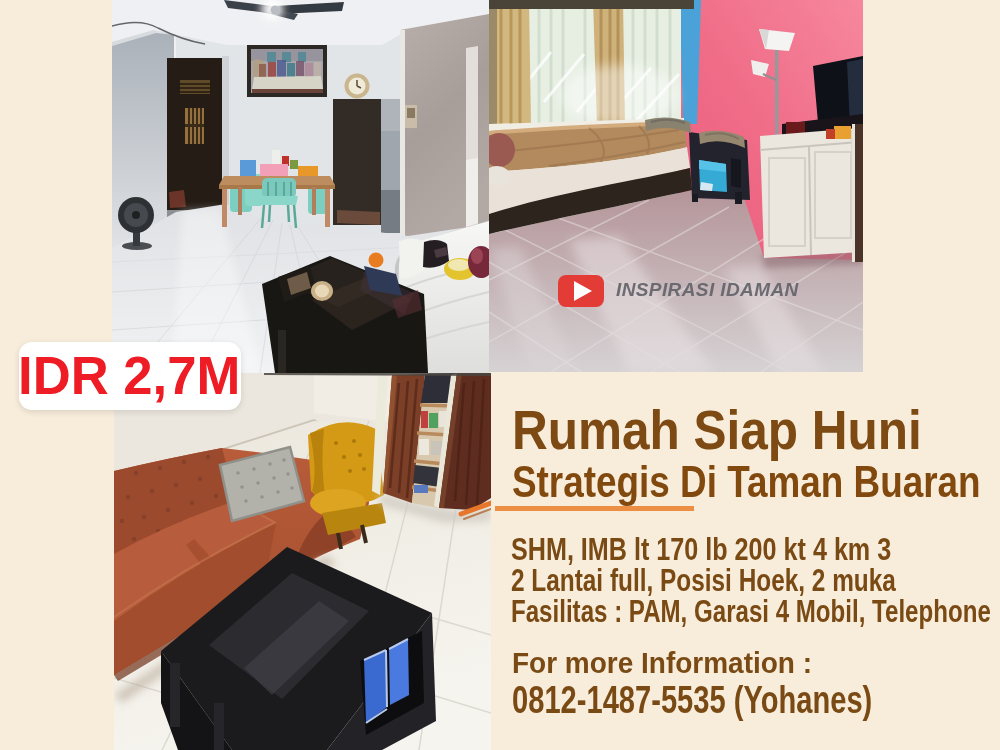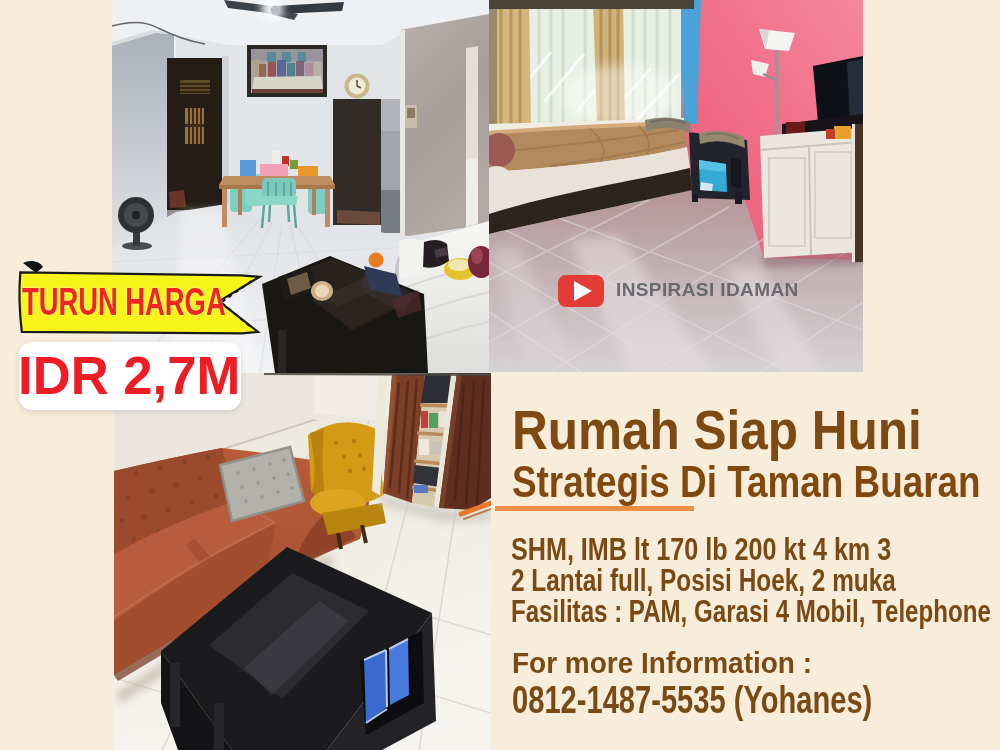--- a/index.html
+++ b/index.html
@@ -190,21 +190,21 @@
 <ellipse cx="210" cy="291" rx="11" ry="10" fill="#c9b088"></ellipse>
 <ellipse cx="210" cy="291" rx="7" ry="6.5" fill="#e8d8b8"></ellipse>
 <circle cx="264" cy="260" r="7.5" fill="#e87c20"></circle>
 <path d="M252 266 L284 274 L290 296 L258 290 Z" fill="#2e3a56"></path>
 <path d="M280 300 L306 290 L310 310 L286 318 Z" fill="#5a2e32" opacity="0.6"></path>
 <rect x="166" y="330" width="8" height="43" fill="#2a2622"></rect>
 </g>
 </svg>
 </div>
 
-<div class="abs" style="left:489px;top:0;width:374px;height:372px;">
+<div class="abs" style="left:489px;top:0;width:374px;height:372px;font-style:italic;">
 <svg width="374" height="372" viewBox="0 0 374 372" xmlns="http://www.w3.org/2000/svg">
 <defs>
 <linearGradient id="p2floor" x1="0" y1="0" x2="0" y2="1">
 <stop offset="0" stop-color="#b49599"></stop>
             <stop offset="1" stop-color="#d6d2d4"></stop>
 </linearGradient>
 <filter id="b6" x="-30%" y="-30%" width="160%" height="160%">
             <feGaussianBlur stdDeviation="6"></feGaussianBlur>
           </filter>
 <filter id="b3" x="-30%" y="-30%" width="160%" height="160%">
@@ -469,29 +469,20 @@
 <path d="M246 288 L308 258 L310 330 L252 362 Z" fill="#0d0d0f"></path>
 <path d="M250 287 L272 277 L273 334 L252 350 Z" fill="#3a6ad0"></path>
 <path d="M275 276 L294 266 L295 322 L276 332 Z" fill="#4a7ae0"></path>
 <path d="M250 287 L272 277 M252 350 L273 336 M275 276 L294 266 M272 277 L273 334" stroke="#b8c8ea" stroke-width="2"></path>
 <rect x="56" y="290" width="10" height="64" fill="#26262a"></rect>
 <rect x="100" y="330" width="10" height="47" fill="#26262a"></rect>
 </g>
 </svg>
 </div>
 
-<div class="abs" style="left:0px;top:255px;width:280px;height:90px;">
-<svg width="280" height="90" viewBox="0 0 280 90" xmlns="http://www.w3.org/2000/svg">
-<path d="M23 8 C30 4 40 6 43 12 L36 18 Z" fill="#141414"></path>
-<path d="M20.3 17.4 Q18 45 21.8 76.8 L242 78.3 L258 76.8 L219 46.4 L259.6 21.8 L240.7 20.3 Z" fill="#f6f418" stroke="#1a1a1a" stroke-width="2.2"></path>
-<path d="M222 47 L253 25" stroke="#1a1a1a" stroke-width="2" stroke-dasharray="4 4" fill="none"></path>
-<path d="M222 48 L252 73" stroke="#1a1a1a" stroke-width="2" stroke-dasharray="4 4" fill="none"></path>
-</svg>
-<div class="abs" style="left:22px;top:26px;font-weight:bold;font-size:38px;color:#ee2524;white-space:nowrap;transform:scaleX(0.72);transform-origin:0 0;text-shadow:0 0 3px rgba(255,255,255,0.7);">TURUN HARGA</div>
-</div>
 
 <div class="abs" style="left:19px;top:342px;width:222px;height:68px;background:#fff;border-radius:13px;box-shadow:0 2px 6px rgba(0,0,0,0.12);"></div>
 <div class="abs" style="left:18px;top:344px;font-weight:bold;font-size:54px;color:#ee1c24;white-space:nowrap;transform:scaleX(0.975);transform-origin:0 0;">IDR 2,7M</div>
 
 <div class="abs" style="left:512px;top:398px;font-weight:bold;font-size:55px;color:#7c4a12;white-space:nowrap;transform:scaleX(0.9);transform-origin:0 0;">Rumah Siap Huni</div>
 
 <div class="abs" style="left:512px;top:457px;font-weight:bold;font-size:44px;color:#82490e;white-space:nowrap;transform:scaleX(0.838);transform-origin:0 0;">Strategis Di Taman Buaran</div>
 
 <div class="abs" style="left:495px;top:506px;width:199px;height:5px;background:#ec8e44;"></div>
 

